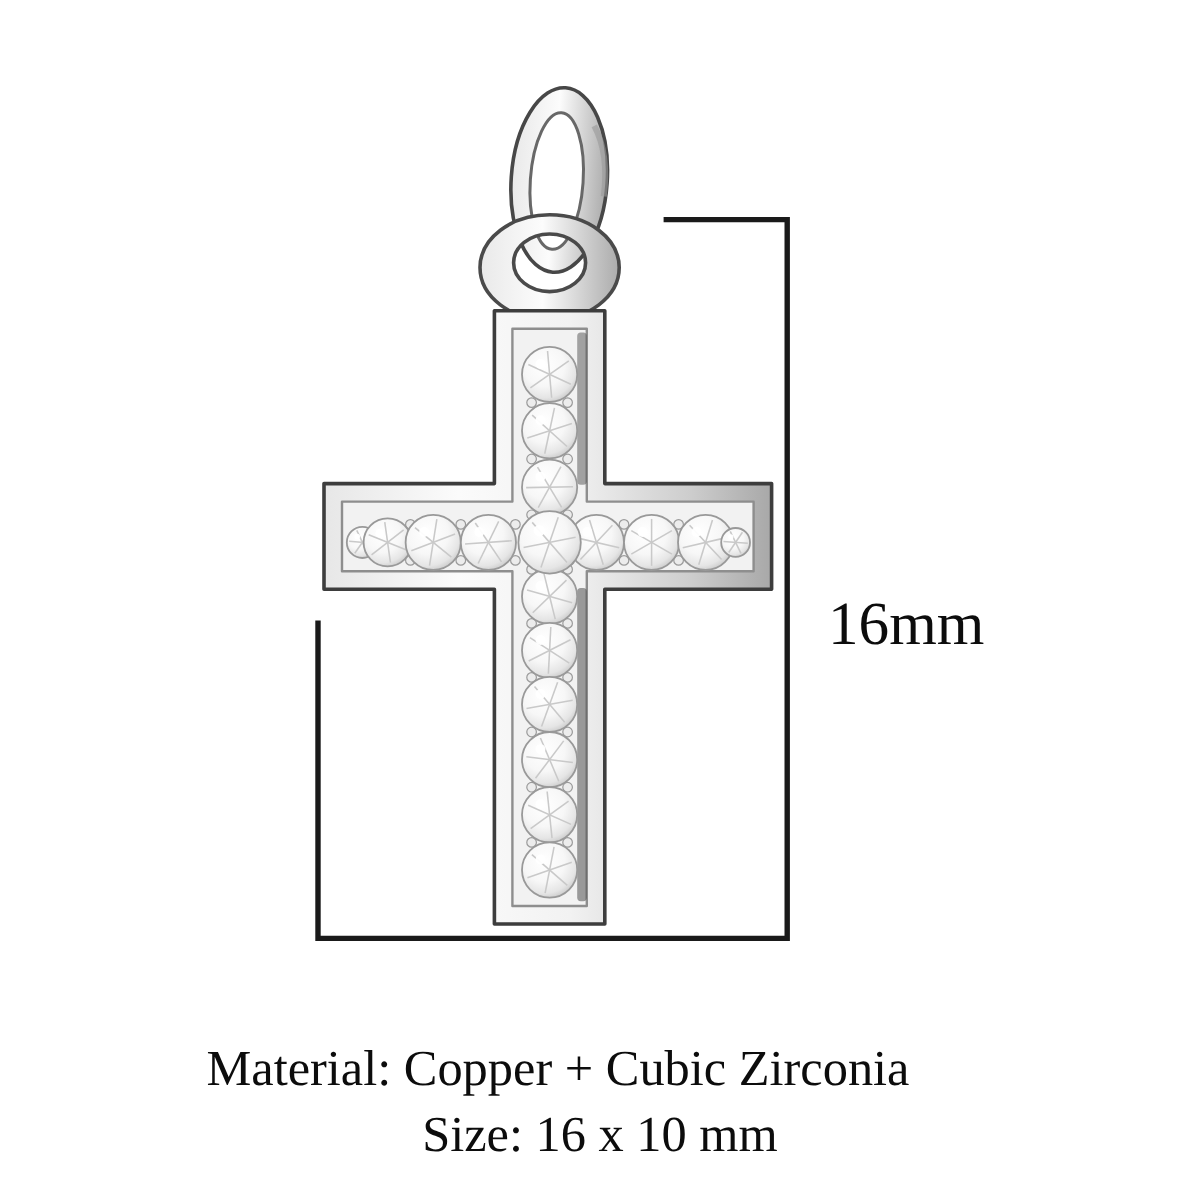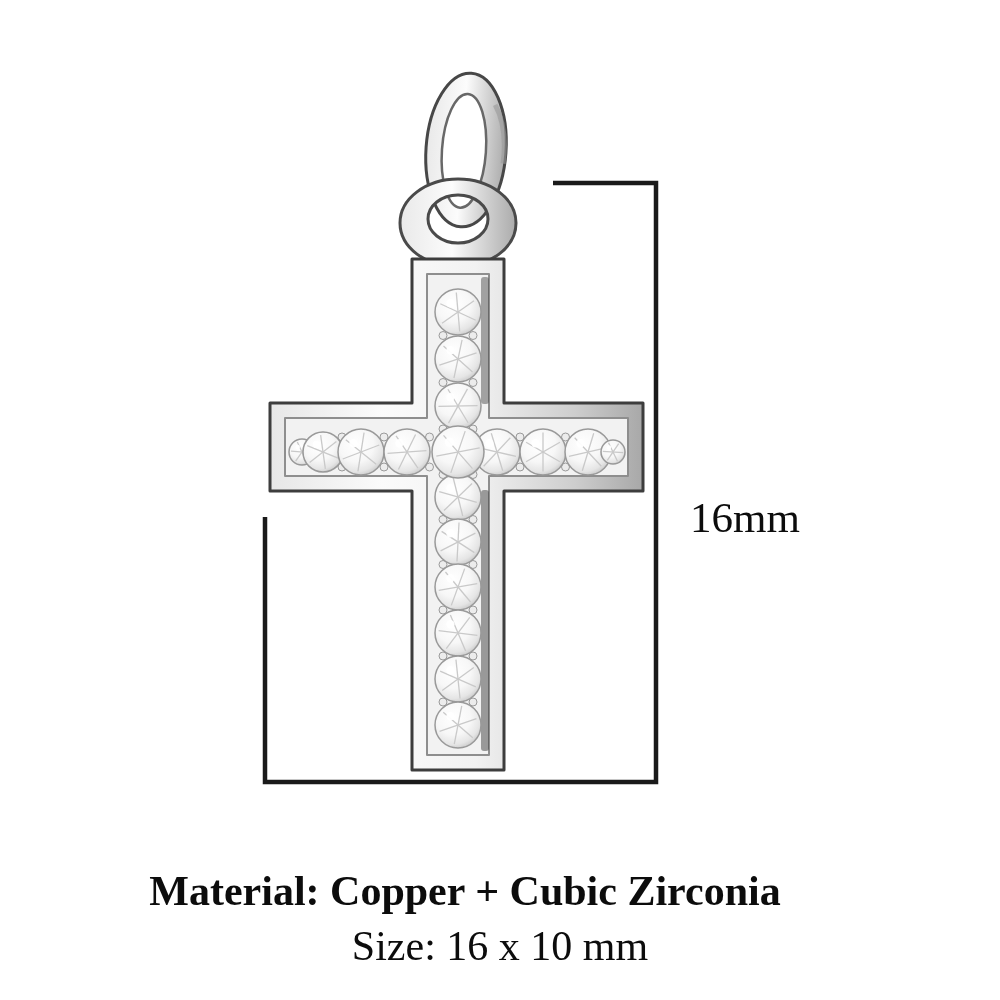--- a/index.html
+++ b/index.html
@@ -5,28 +5,28 @@
   html,body{margin:0;padding:0;}
   body{
     width:1000px;height:1000px;position:relative;overflow:hidden;
     background:#ffffff;
     font-family:"Liberation Serif","DejaVu Serif",serif;
     color:#0c0c0c;
   }
   .stage{position:absolute;inset:0;}
   svg.art{position:absolute;left:0;top:0;}
   .dim-label{
-    position:absolute;font-size:43px;line-height:1;white-space:nowrap;
+    position:absolute;font-size:51px;line-height:1;white-space:nowrap;
     letter-spacing:0px;color:#0c0c0c;
   }
   .label-16{left:690px;top:496px;}
   .label-10{left:406px;top:791px;}
   .spec-material{
     position:absolute;left:0;top:866px;width:930px;text-align:center;
-    font-size:42px;line-height:1.2;white-space:nowrap;font-weight:bold;
+    font-size:42px;line-height:1.2;white-space:nowrap;
   }
   .spec-row{
     position:absolute;left:0;top:921px;width:1000px;
     display:flex;justify-content:center;
     font-size:42px;line-height:1.2;white-space:nowrap;
   }
 </style>
 </head>
 <body>
 

